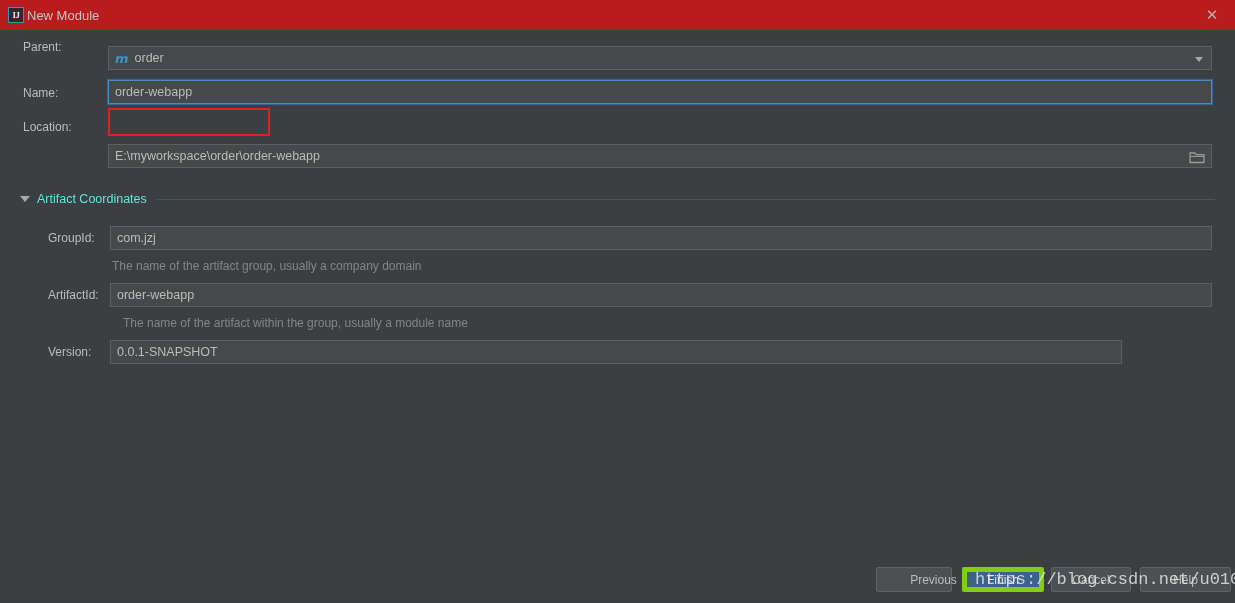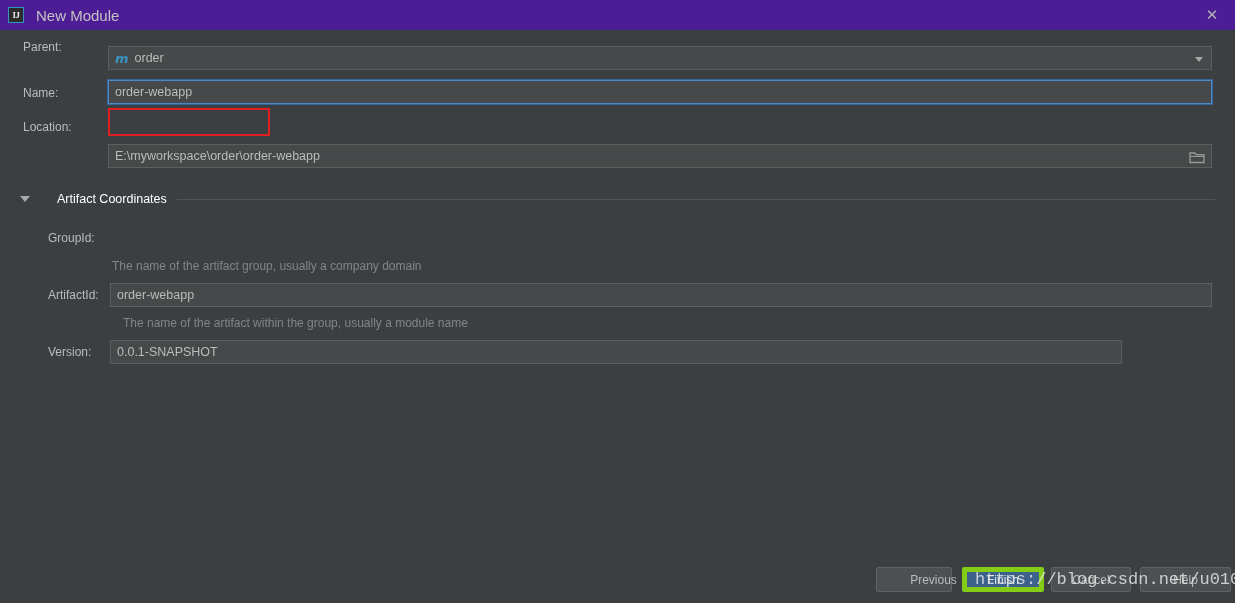--- a/index.html
+++ b/index.html
@@ -14,21 +14,21 @@
     background: #3c3f41;
     font-family: "Liberation Sans", sans-serif;
     font-size: 12px;
     color: #bbbbbb;
     position: relative;
   }
 
   
   .titlebar {
     height: 30px;
-    background: #4c1d95;
+    background: #b91c1c;
     display: flex;
     align-items: center;
     padding-left: 8px;
     position: relative;
   }
 
   .ij-icon {
     width: 16px;
     height: 16px;
     border: 1px solid #3592c4;
@@ -39,22 +39,22 @@
     font-family: "Liberation Serif", serif;
     font-size: 9px;
     font-weight: bold;
     color: #e8e8e8;
     letter-spacing: -0.5px;
     line-height: 1;
     flex: 0 0 auto;
   }
 
   .title-text {
-    margin-left: 12px;
-    font-size: 15px;
+    margin-left: 3px;
+    font-size: 13px;
     color: #c3c3c3;
   }
 
   .close-btn {
     position: absolute;
     right: 0;
     top: 0;
     width: 46px;
     height: 30px;
     display: flex;
@@ -158,23 +158,22 @@
   }
   .tri {
     width: 0; height: 0;
     border-left: 5px solid transparent;
     border-right: 5px solid transparent;
     border-top: 6px solid #a9a9a9;
     margin-right: 7px;
   }
   .section-title {
     font-size: 12.5px;
-    color: #ffffff;
+    color: #5eead4;
     white-space: nowrap;
-    margin-left: 20px;
   }
   .section-line {
     flex: 1;
     height: 1px;
     background: #515455;
     margin-left: 10px;
   }
 
   .hint {
     position: absolute;
@@ -256,20 +255,23 @@
     </span>
   </div>
 
   <div class="section-header">
     <span class="tri"></span>
     <span class="section-title">Artifact Coordinates</span>
     <span class="section-line"></span>
   </div>
 
   <div class="label" style="left:48px; top:201px;">GroupId:</div>
+  <div class="field" style="left:110px; top:196px; width:1102px;">
+    <span>com.jzj</span>
+  </div>
   <div class="hint" style="left:112px; top:229px;">The name of the artifact group, usually a company domain</div>
 
   <div class="label" style="left:48px; top:258px;">ArtifactId:</div>
   <div class="field" style="left:110px; top:253px; width:1102px;">
     <span>order-webapp</span>
   </div>
   <div class="hint" style="left:112px; top:286px;margin-left:11px;">The name of the artifact within the group, usually a module name</div>
 
   <div class="label" style="left:48px; top:315px;">Version:</div>
   <div class="field" style="left:110px; top:310px; width:1012px;">

